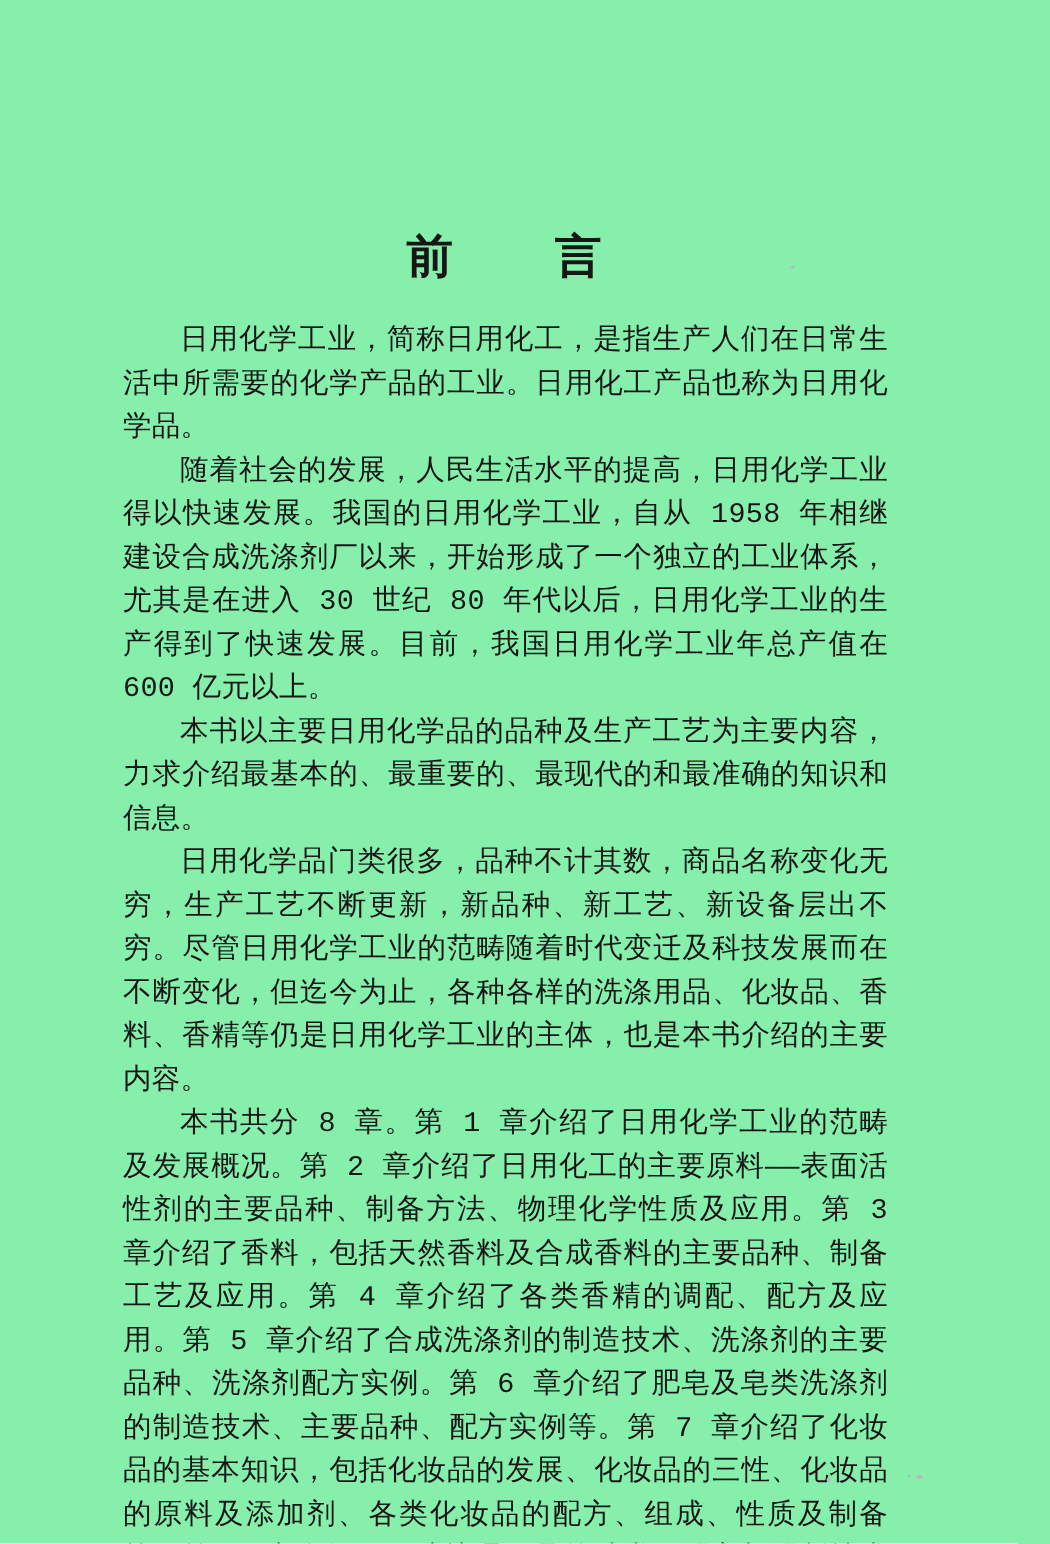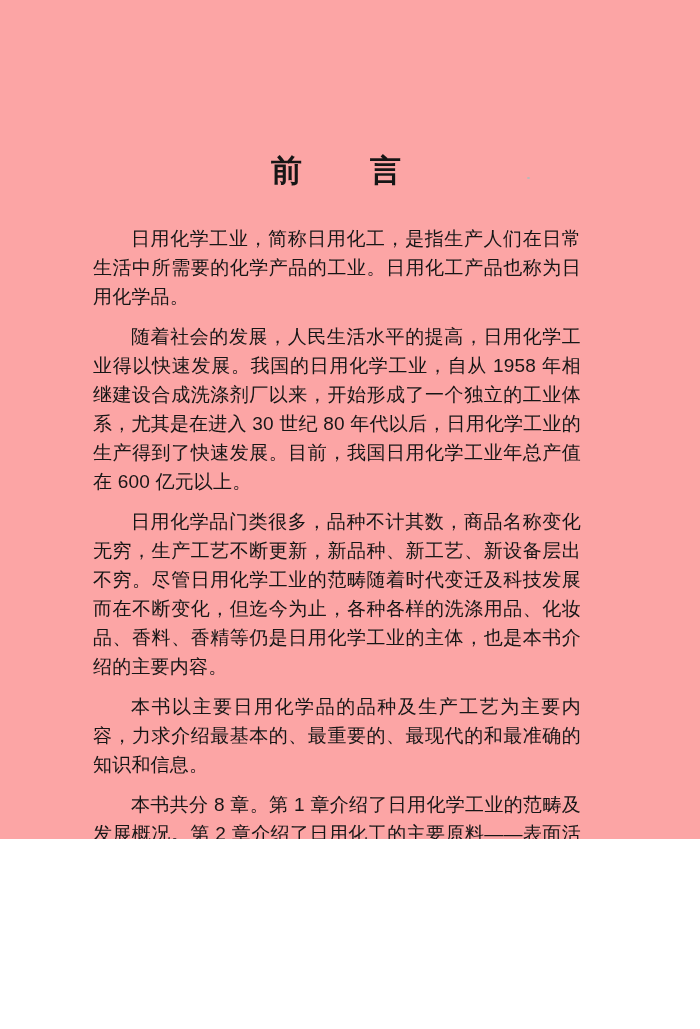--- a/index.html
+++ b/index.html
@@ -3,24 +3,24 @@
 <meta charset="utf-8">
 <style>
   html, body {
     margin: 0;
     padding: 0;
     background: #ffffff;
   }
   .page {
     position: relative;
     width: 700px;
-    height: 839px;
-    background: #fca5a5;
+    height: 1029px;
+    background: #86efac;
     overflow: hidden;
-    font-family: Liberation Sans, sans-serif;
+    font-family: Liberation Mono, monospace;
     color: #161616;
   }
   .page-title {
     position: absolute;
     top: 150px;
     left: 82px;
     width: 510px;
     margin: 0;
     text-align: center;
     font-size: 31px;
@@ -29,21 +29,21 @@
     color: #161616;
     white-space: pre;
   }
   .body-text {
     position: absolute;
     top: 213px;
     left: 82px;
     width: 510px;
   }
   .body-text p {
-    margin: 11px;
+    margin: 0;
     padding: 0;
     font-size: 19px;
     line-height: 29px;
     text-align: justify;
     text-indent: 2em;
     letter-spacing: 0.2px;
     color: #161616;
   }
   
   .speck {
@@ -59,22 +59,22 @@
 </head>
 <body>
 
 <div class="page">
 
   <h1 class="page-title">前　　言</h1>
 
   <div class="body-text">
     <p>日用化学工业，简称日用化工，是指生产人们在日常生活中所需要的化学产品的工业。日用化工产品也称为日用化学品。</p>
     <p>随着社会的发展，人民生活水平的提高，日用化学工业得以快速发展。我国的日用化学工业，自从 1958 年相继建设合成洗涤剂厂以来，开始形成了一个独立的工业体系，尤其是在进入 30 世纪 80 年代以后，日用化学工业的生产得到了快速发展。目前，我国日用化学工业年总产值在 600 亿元以上。</p>
+    <p>本书以主要日用化学品的品种及生产工艺为主要内容，力求介绍最基本的、最重要的、最现代的和最准确的知识和信息。</p>
     <p>日用化学品门类很多，品种不计其数，商品名称变化无穷，生产工艺不断更新，新品种、新工艺、新设备层出不穷。尽管日用化学工业的范畴随着时代变迁及科技发展而在不断变化，但迄今为止，各种各样的洗涤用品、化妆品、香料、香精等仍是日用化学工业的主体，也是本书介绍的主要内容。</p>
-    <p>本书以主要日用化学品的品种及生产工艺为主要内容，力求介绍最基本的、最重要的、最现代的和最准确的知识和信息。</p>
     <p>本书共分 8 章。第 1 章介绍了日用化学工业的范畴及发展概况。第 2 章介绍了日用化工的主要原料——表面活性剂的主要品种、制备方法、物理化学性质及应用。第 3 章介绍了香料，包括天然香料及合成香料的主要品种、制备工艺及应用。第 4 章介绍了各类香精的调配、配方及应用。第 5 章介绍了合成洗涤剂的制造技术、洗涤剂的主要品种、洗涤剂配方实例。第 6 章介绍了肥皂及皂类洗涤剂的制造技术、主要品种、配方实例等。第 7 章介绍了化妆品的基本知识，包括化妆品的发展、化妆品的三性、化妆品的原料及添加剂、各类化妆品的配方、组成、性质及制备等。第 8 章介绍了口腔护理用品的种类、配方与配制技术等。</p>
 
   </div>
 
   <div class="speck s1"></div>
   <div class="speck s2"></div>
   <div class="speck s3"></div>
   <div class="speck s4"></div>
 
 </div>

